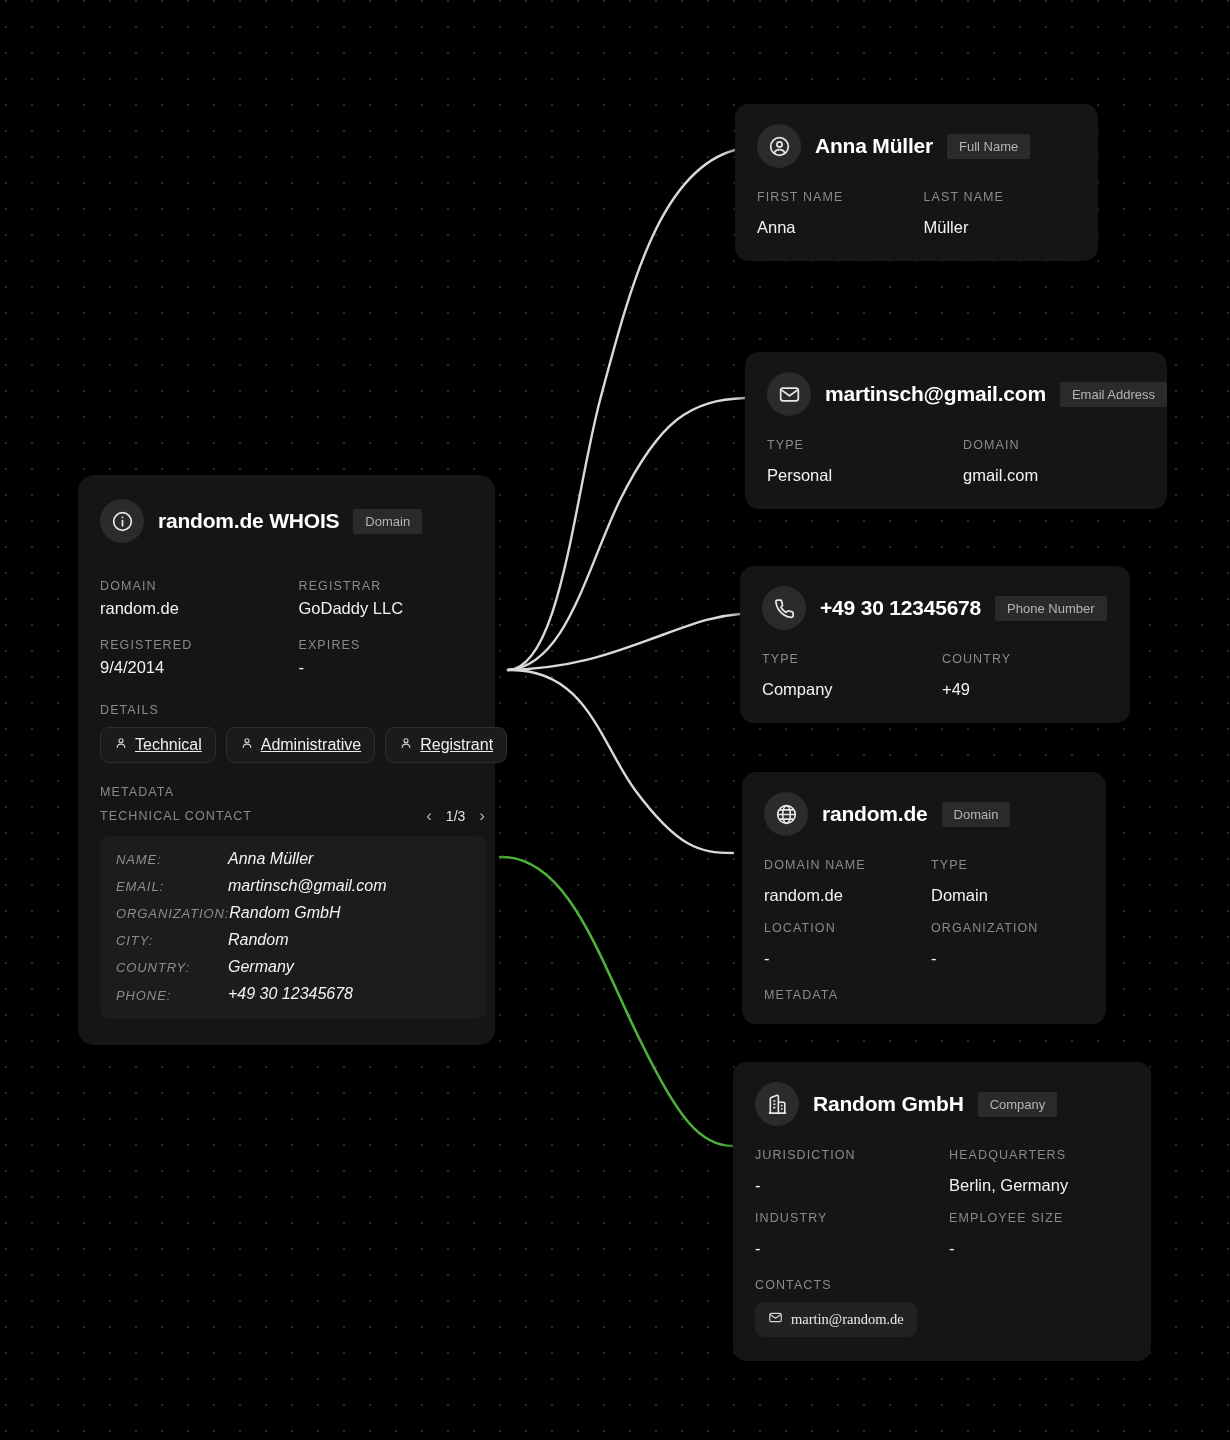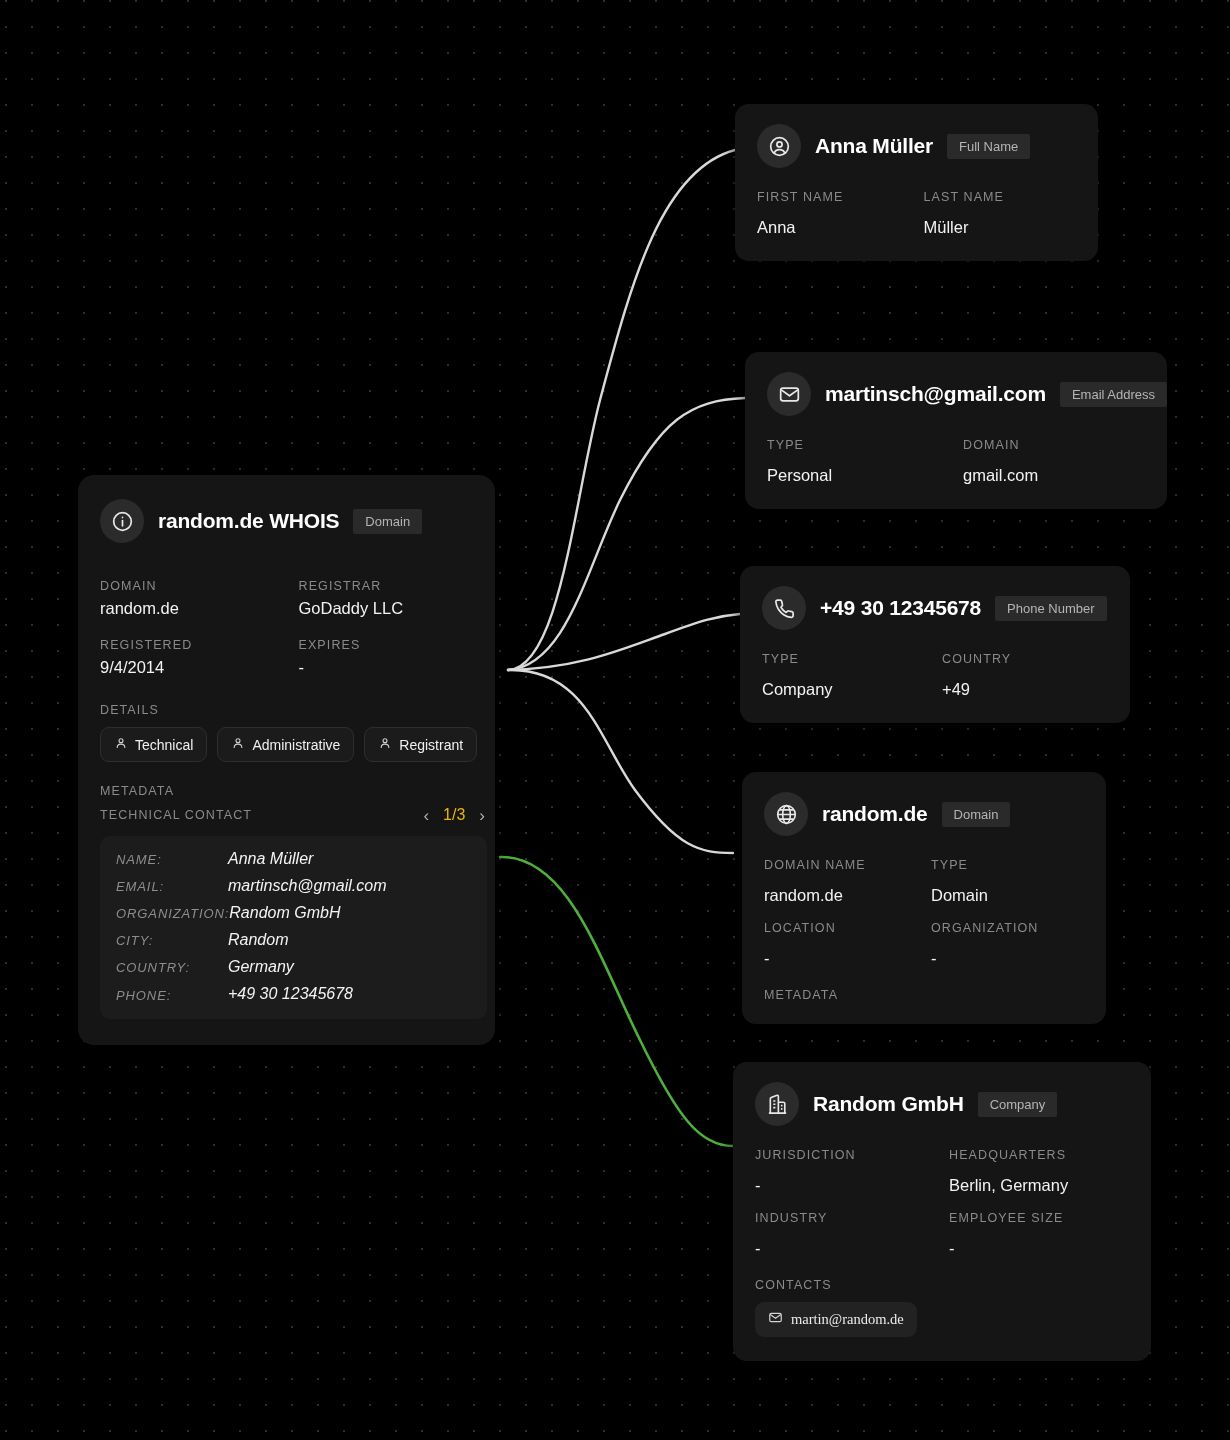--- a/index.html
+++ b/index.html
@@ -63,36 +63,36 @@
 
   .section-label {
     color: #8a8a8a; font-size: 12.5px; letter-spacing: 1.1px;
     text-transform: uppercase;
   }
   .tabs { display: flex; gap: 10px; margin-top: 10px; }
   .tab {
     display: flex; align-items: center; gap: 7px;
     background: #1b1b1b; border: 1px solid #2e2e2e;
     border-radius: 9px; padding: 8px 13px;
-    color: #f0f0f0; font-size: 14px; font-weight: 500;
-    cursor: pointer; white-space: nowrap;
+    color: #f0f0f0; font-size: 16px; font-weight: 500;
+    cursor: pointer; white-space: nowrap; text-decoration: underline;
   }
   .tab svg { width: 14px; height: 14px; opacity: .85; }
 
   .pager-row {
     display: flex; align-items: center; justify-content: space-between;
     margin-top: 8px;
     gap: 39px;
   }
   .pager { display: flex; align-items: center; gap: 12px; }
   .pager .arrow {
     color: #b0b0b0; font-size: 17px; line-height: 1;
     cursor: pointer; padding: 0 2px;
   }
-  .pager .count { color: #eab308; font-size: 16px; }
+  .pager .count { color: #e5e5e5; font-size: 14px; }
 
   .contact-box {
     background: #1c1c1c; border-radius: 10px;
     margin-top: 12px; padding: 14px 16px 16px 16px;
   }
   .c-row { display: flex; align-items: baseline; margin-bottom: 9px; font-style: italic; }
   .c-row:last-child { margin-bottom: 0; align-items: flex-end; }
   .c-key {
     color: #8d8d8d; font-size: 13px; letter-spacing: .9px;
     text-transform: uppercase; min-width: 112px; flex: 0 0 auto;

